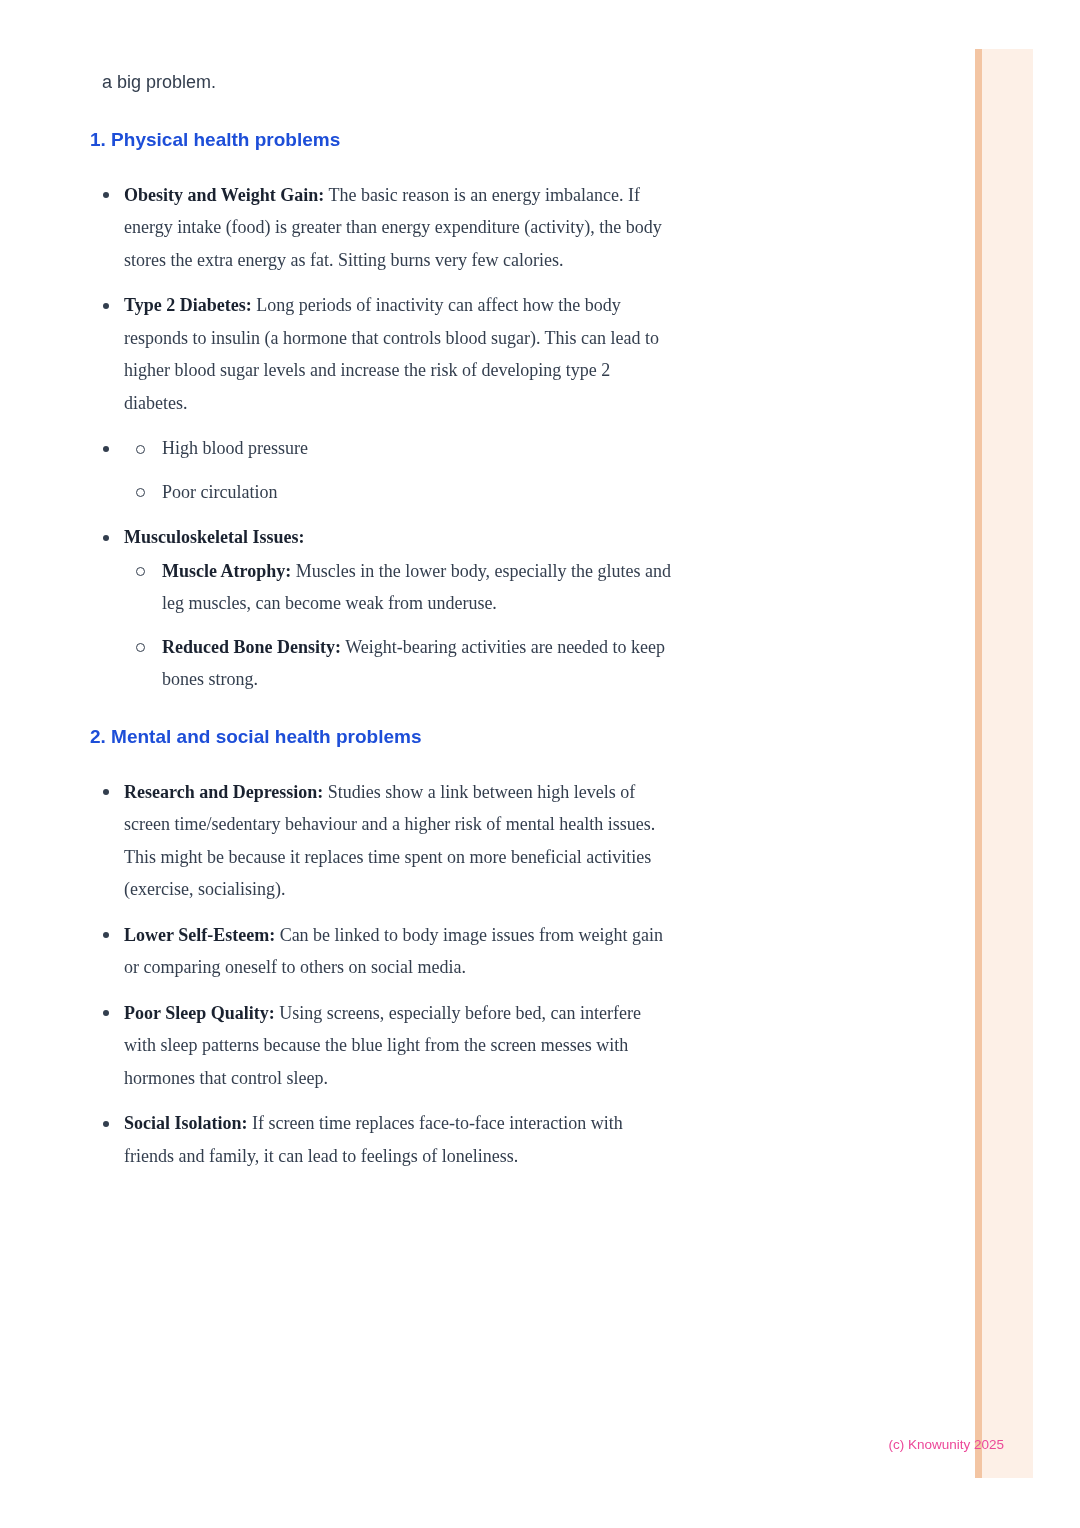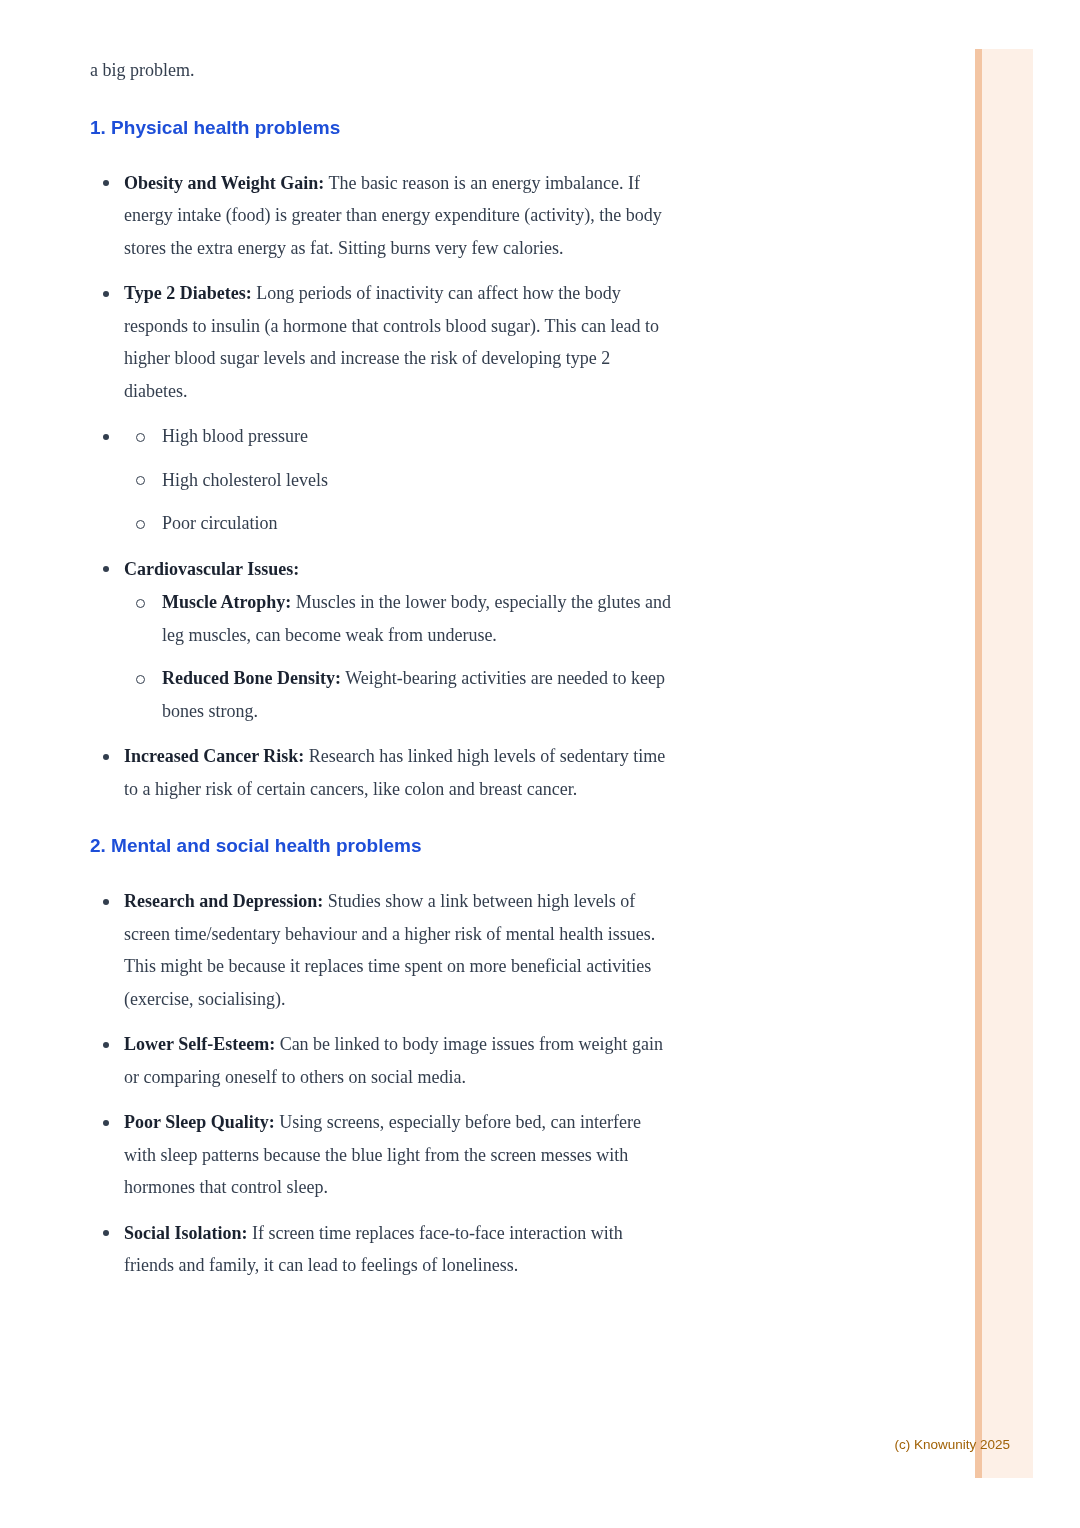--- a/index.html
+++ b/index.html
@@ -19,21 +19,21 @@
     border-left: 7px solid #f3c5a3;
     box-sizing: border-box;
   }
   .content {
     position: absolute;
     left: 90px; top: 54px;
     width: 760px;
     font-size: 18px;
     line-height: 32.5px;
   }
-  .intro { margin: 0; white-space: pre-line; font-family: Liberation Serif, serif; }
+  .intro { margin: 12px; white-space: pre-line; }
   h2.section {
     font-size: 19px;
     line-height: 34px;
     color: #1d4ed8;
     font-weight: 700;
     margin: 24px 0 22px 0;
   }
   ul.list, ul.sublist { list-style: none; margin: 0; padding: 0; }
   ul.list > li { position: relative; padding-left: 34px; margin: 0 0 13px 0; font-family: Liberation Serif, serif; }
   ul.sublist { margin: 1px 0 8px 0; }
@@ -48,24 +48,24 @@
   }
   .b-circle {
     position: absolute; left: 12px; top: 12.5px;
     width: 9px; height: 9px; border-radius: 50%;
     border: 1.7px solid #333e4e;
     box-sizing: border-box;
     background: transparent;
   }
   .footer {
     position: absolute;
-    top: 1437px; right: 70px;
+    top: 1437px; right: 76px;
     font-size: 13.5px;
     line-height: 16px;
-    color: #a16207;
+    color: #ec4899;
     z-index: 2;
   }
 </style>
 </head>
 <body>
 
 <div class="stripe"></div>
 
 <div class="content">
   <p class="intro">a big problem.</p>
@@ -88,49 +88,40 @@
       </li>
     <li>
         <span class="b-dot"></span>
       <ul class="sublist">
         <li>
             <span class="b-circle"></span>
             <span class="li-line"><span>High blood pressure</span></span>
           </li>
         <li>
             <span class="b-circle"></span>
-            <span class="li-line"><span>High cholesterol levels</span></span>
-          </li>
-        <li>
-            <span class="b-circle"></span>
             <span class="li-line"><span>Poor circulation</span></span>
           </li>
       </ul>
     </li>
     <li>
         <span class="b-dot"></span>
-        <span class="li-line"><b class="lead">Cardiovascular Issues:</b><span></span></span>
+        <span class="li-line"><b class="lead">Musculoskeletal Issues:</b><span></span></span>
       <ul class="sublist">
         <li>
             <span class="b-circle"></span>
             <span class="li-line"><b class="lead">Muscle Atrophy:</b><span> Muscles in the lower body, especially the glutes and
 leg muscles, can become weak from underuse.</span></span>
           </li>
         <li>
             <span class="b-circle"></span>
             <span class="li-line"><b class="lead">Reduced Bone Density:</b><span> Weight-bearing activities are needed to keep
 bones strong.</span></span>
           </li>
       </ul>
     </li>
-    <li>
-        <span class="b-dot"></span>
-        <span class="li-line"><b class="lead">Increased Cancer Risk:</b><span> Research has linked high levels of sedentary time
-to a higher risk of certain cancers, like colon and breast cancer.</span></span>
-      </li>
   </ul>
 
   <h2 class="section">2. Mental and social health problems</h2>
 
   <ul class="list">
     <li>
         <span class="b-dot"></span>
         <span class="li-line"><b class="lead">Research and Depression:</b><span> Studies show a link between high levels of
 screen time/sedentary behaviour and a higher risk of mental health issues.
 This might be because it replaces time spent on more beneficial activities

